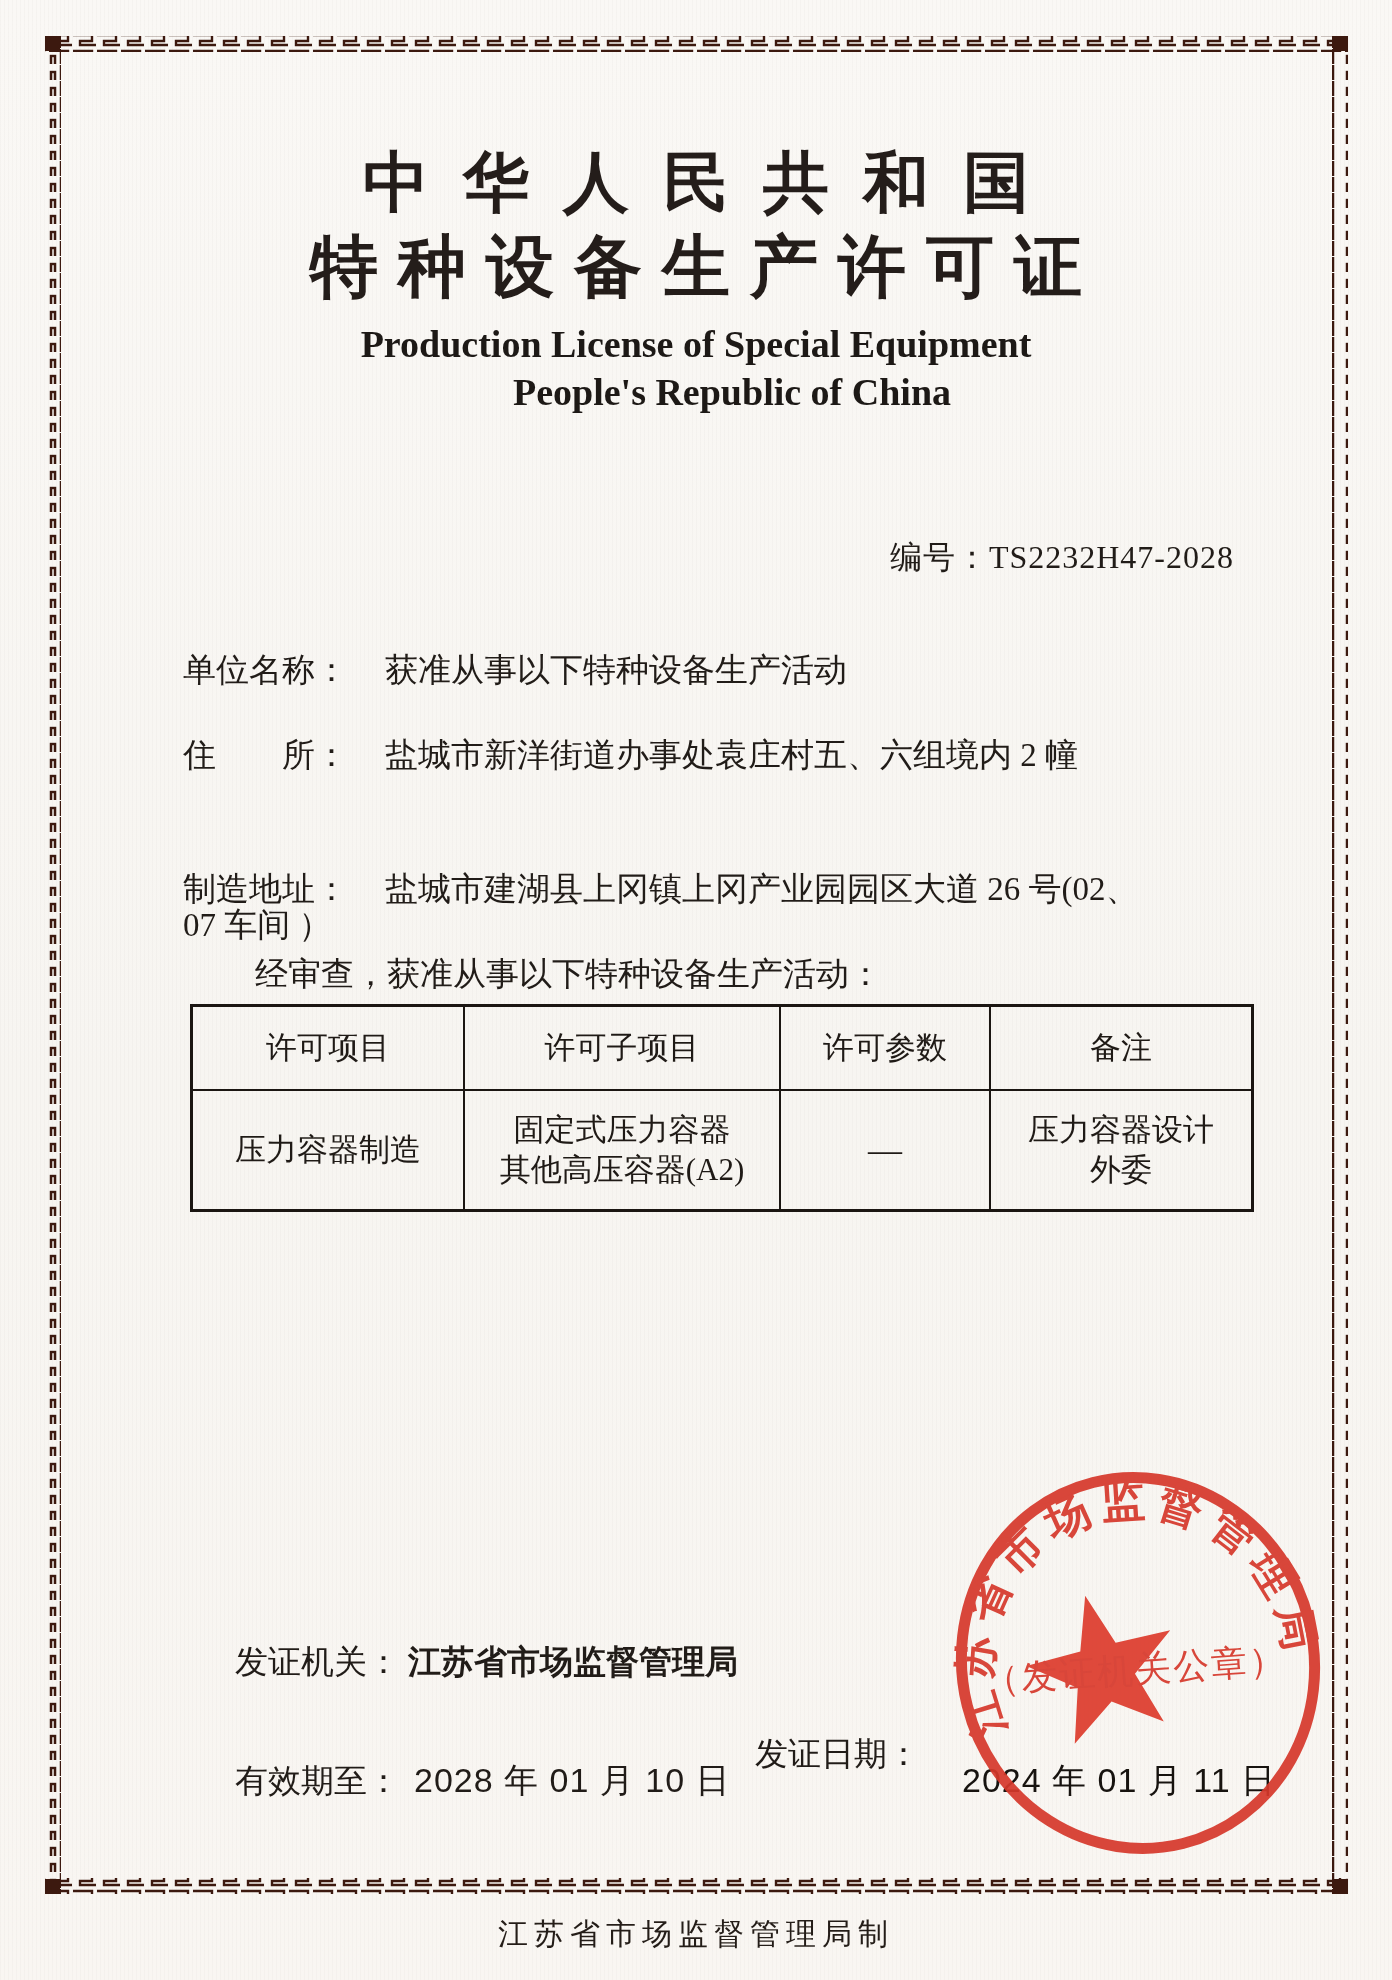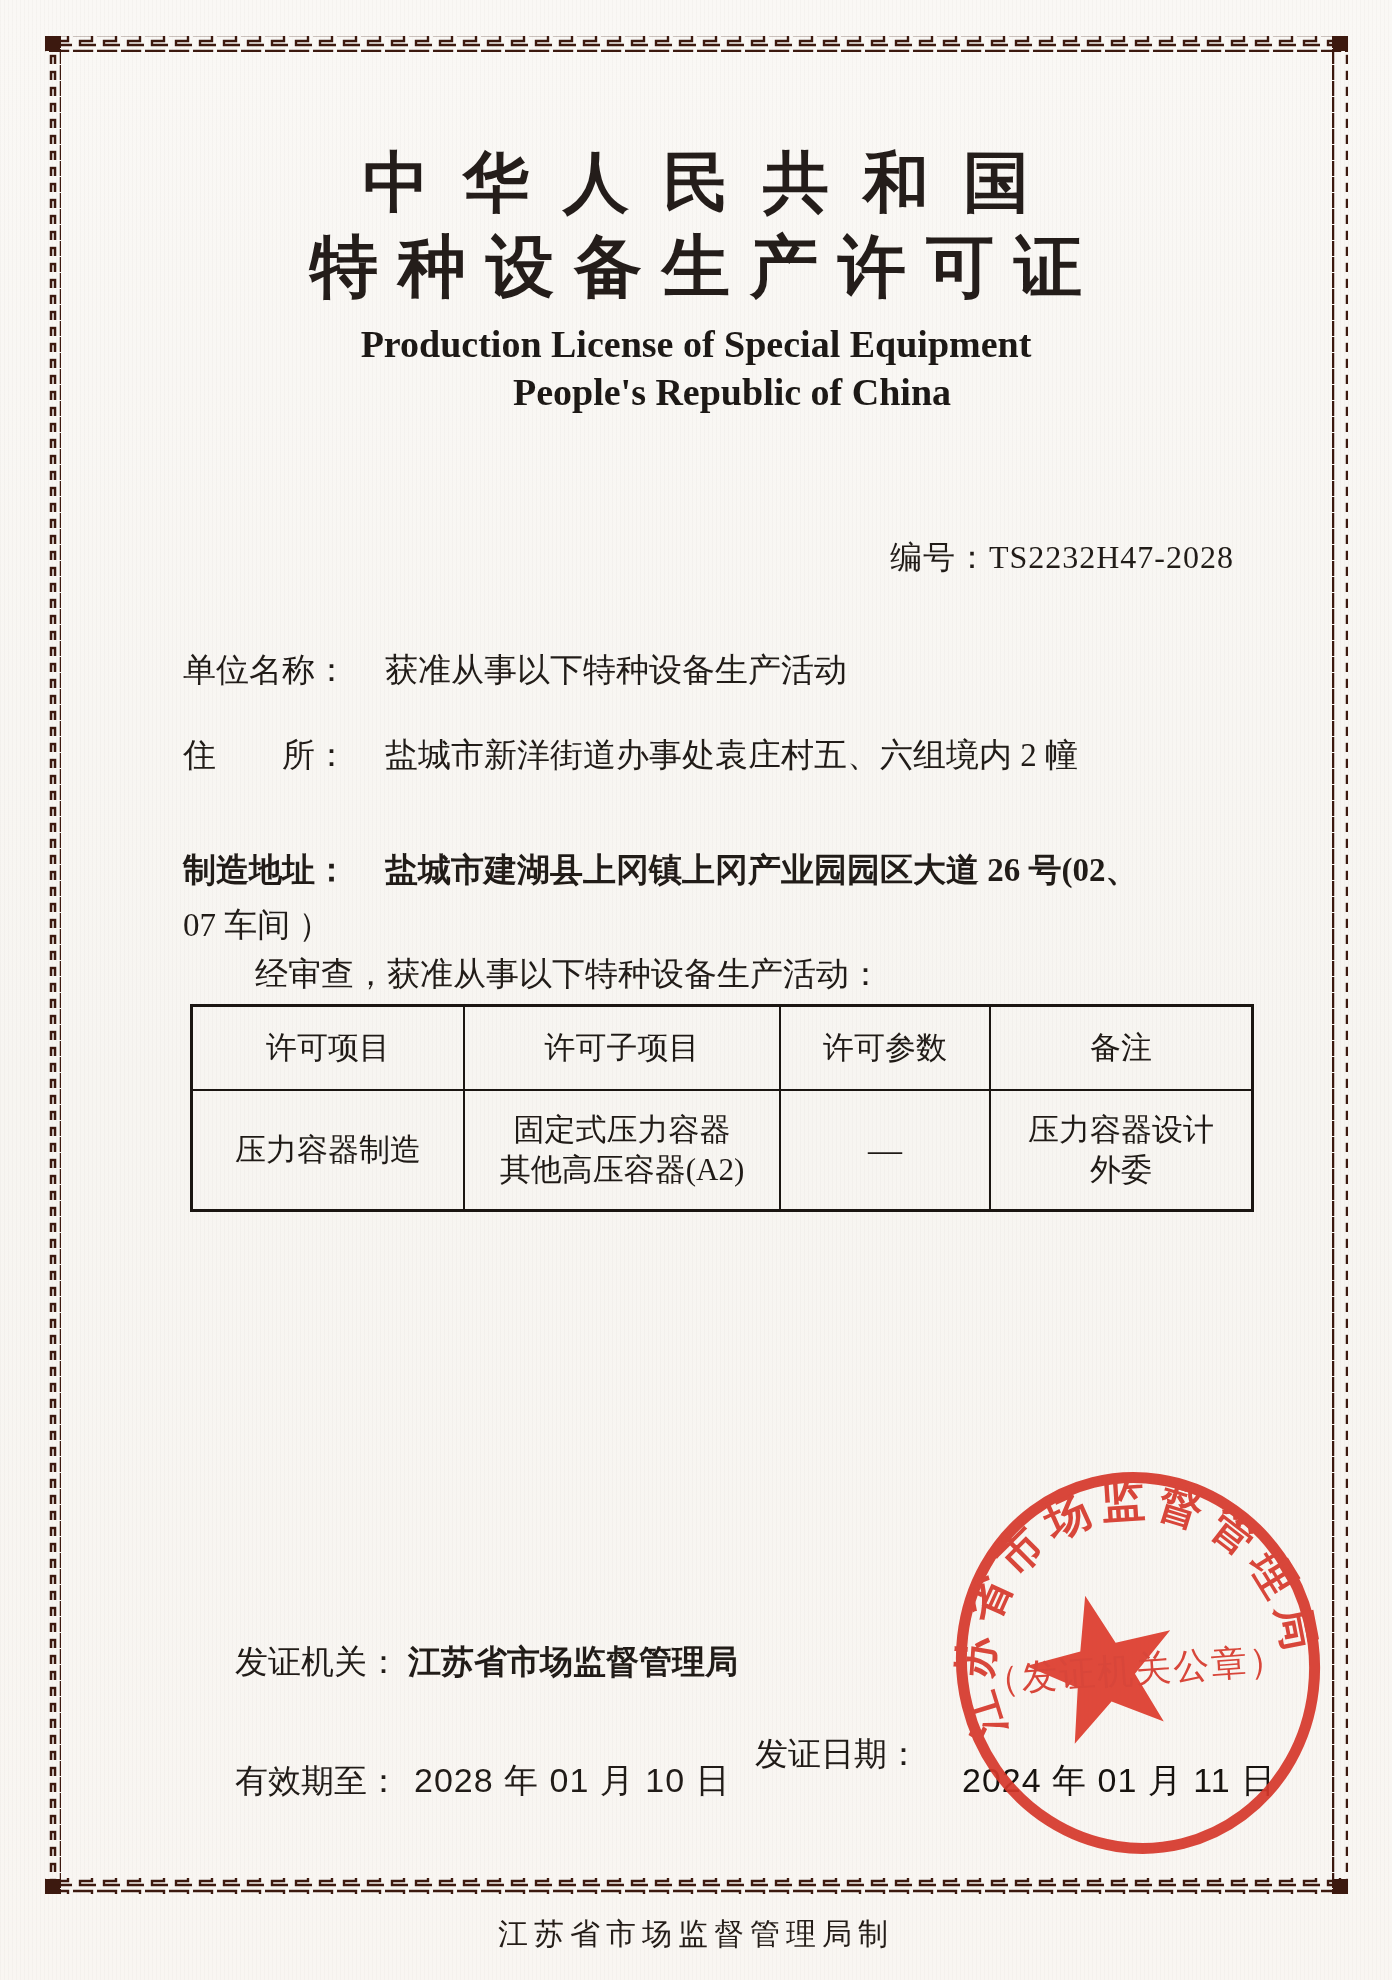--- a/index.html
+++ b/index.html
@@ -26,21 +26,21 @@
   .title-en2{top:370px;padding-left:36px;}
   
   .license-no{top:536px;right:158px;font-size:32px;letter-spacing:1px;}
   .license-no .num{font-family:"Liberation Serif","DejaVu Serif",serif;}
   
   .field-line{left:183px;width:1030px;display:flex;font-size:33px;line-height:44px;}
   .field-line .flabel{flex:0 0 auto;min-width:198px;}
   .field-line .fvalue{flex:1 1 auto;padding-left:4px;}
   .f1{top:648px;}
   .f2{top:733px;}
-  .f3{top:848px;font-weight:bold;}
+  .f3{top:867px;}
   .f4{top:903px;}
   .intro-line{top:952px;left:255px;font-size:33px;}
   
   .cert-table{
     left:190px;top:1004px;width:1058px;
     border:3px solid #1b1612;
     display:grid;
     grid-template-columns:272px 316px 210px 1fr;
     grid-template-rows:84px 118px;
   }

